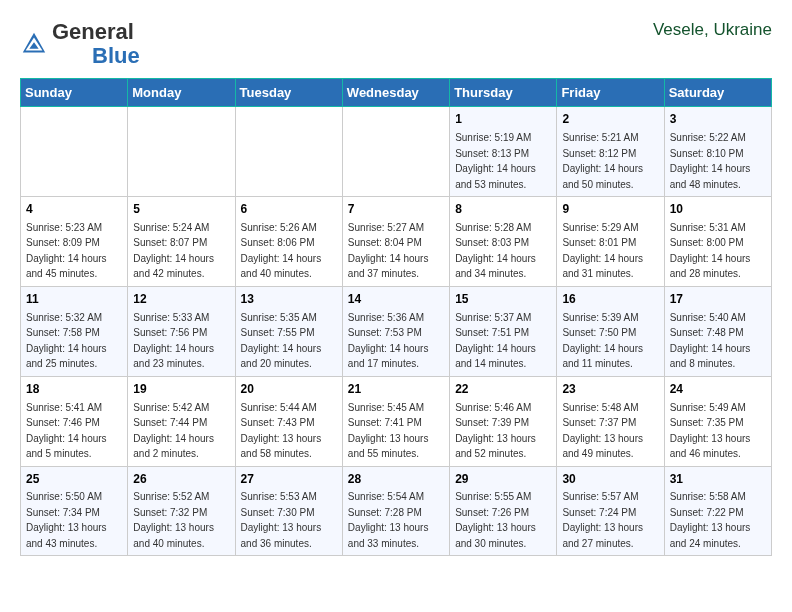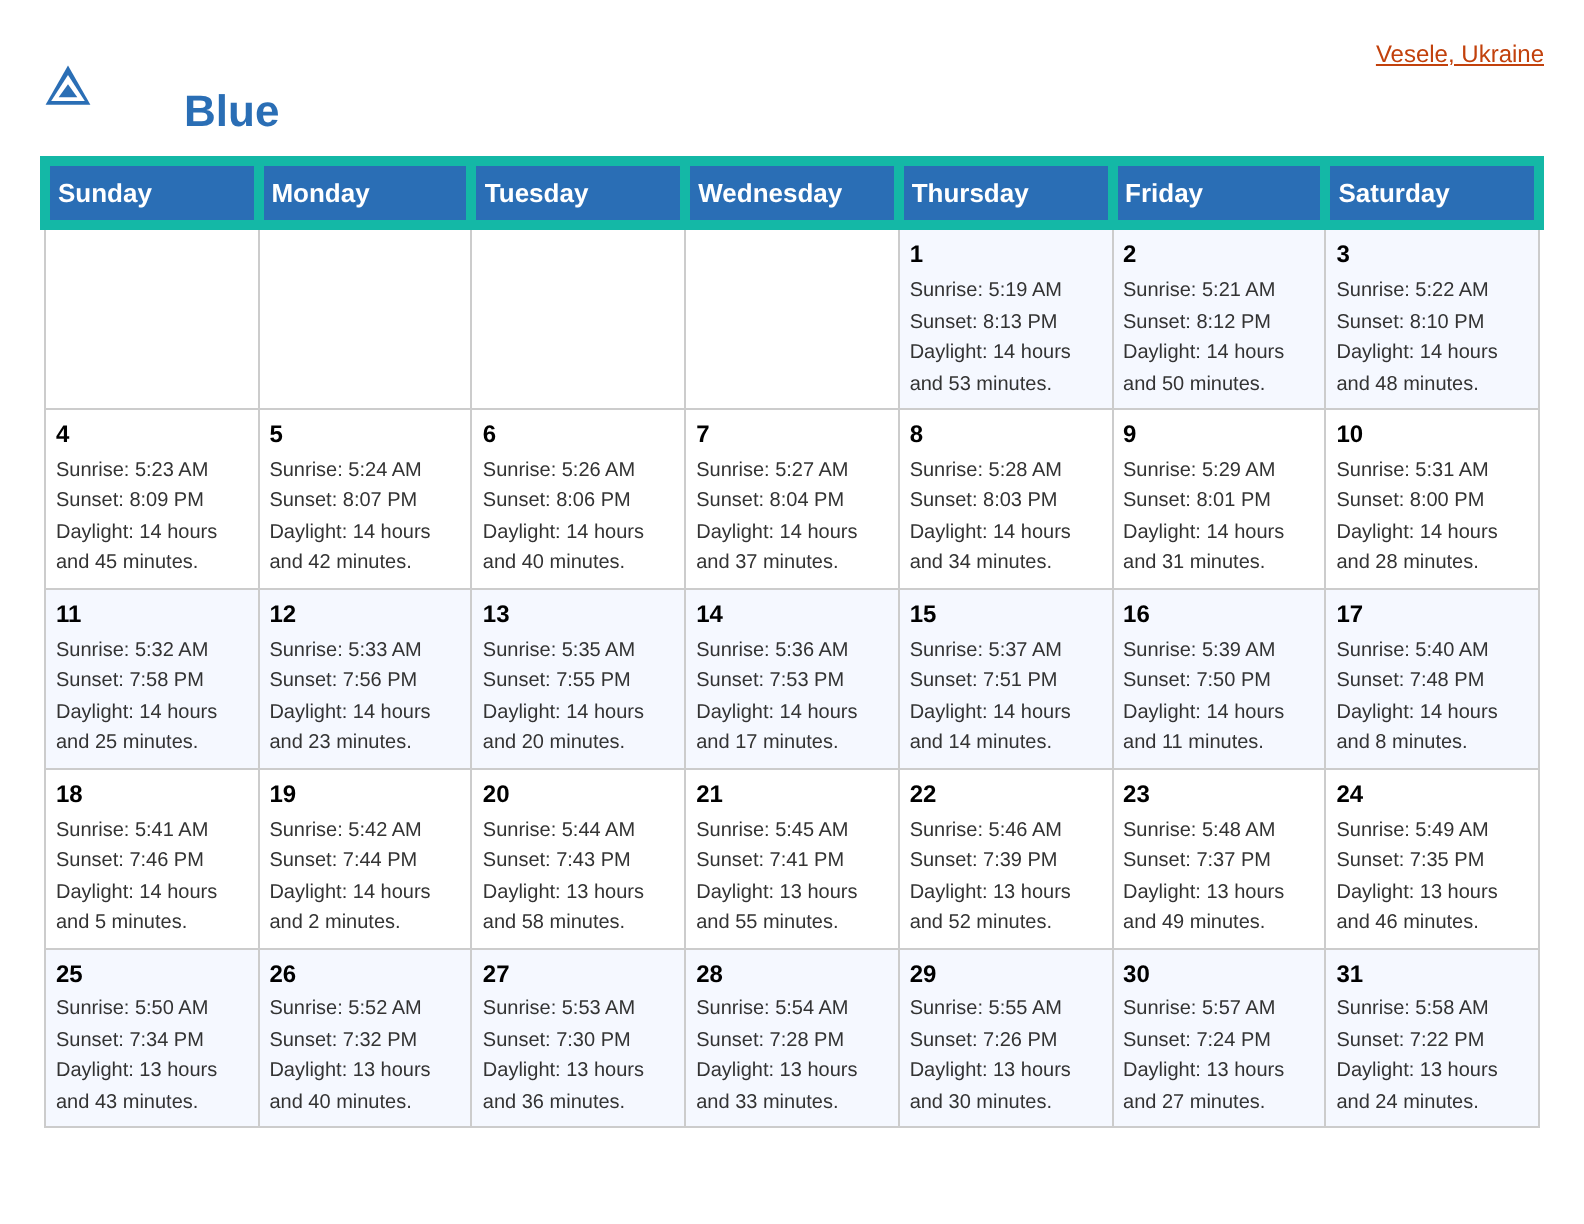--- a/index.html
+++ b/index.html
@@ -35,37 +35,36 @@
     .title-area {
       text-align: right;
     }
     .month-year {
       font-size: 36px;
       font-weight: bold;
       color: #333;
       line-height: 1.1;
     }
     .location {
-      font-size: 12px;
-      color: #c2410c;
-      text-decoration: underline;
+      font-size: 17px;
+      color: #14532d;
     }
     table {
       width: 100%;
       border-collapse: collapse;
       table-layout: fixed;
     }
     thead th {
       background-color: #2a6eb5;
       color: #fff;
       font-size: 13px;
       font-weight: bold;
       padding: 6px 4px;
       text-align: left;
-      border: 5px solid #14b8a6;
+      border: 1px solid #14b8a6;
     }
     tbody td {
       border: 1px solid #ccc;
       vertical-align: top;
       padding: 4px 5px;
       font-size: 10.5px;
       line-height: 1.4;
       background: #fff;
       height: 85px;
     }
@@ -91,21 +90,21 @@
 <body>
 
 <div class="header">
   <div class="logo">
     <svg class="logo-icon" viewBox="0 0 30 30">
       <polygon points="15,3 27,24 3,24" fill="#2a6eb5"></polygon>
       <polygon points="15,8 24,22 6,22" fill="#fff"></polygon>
       <polygon points="15,13 20,20 10,20" fill="#2a6eb5"></polygon>
     </svg>
     <div class="logo-text">
-      <br>
+      <span class="logo-general">General</span><br>
       <span class="logo-blue">Blue</span>
     </div>
   </div>
   <div class="title-area">
     <div class="location">Vesele, Ukraine</div>
   </div>
 </div>
 
 <table>
   <thead>

